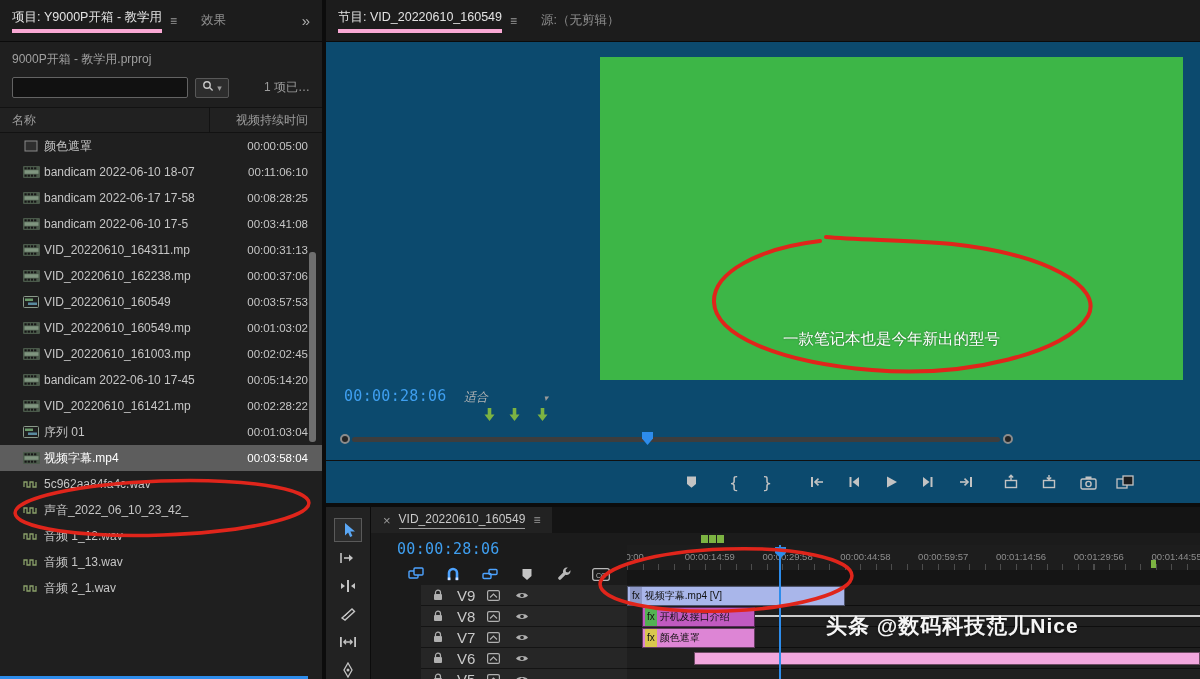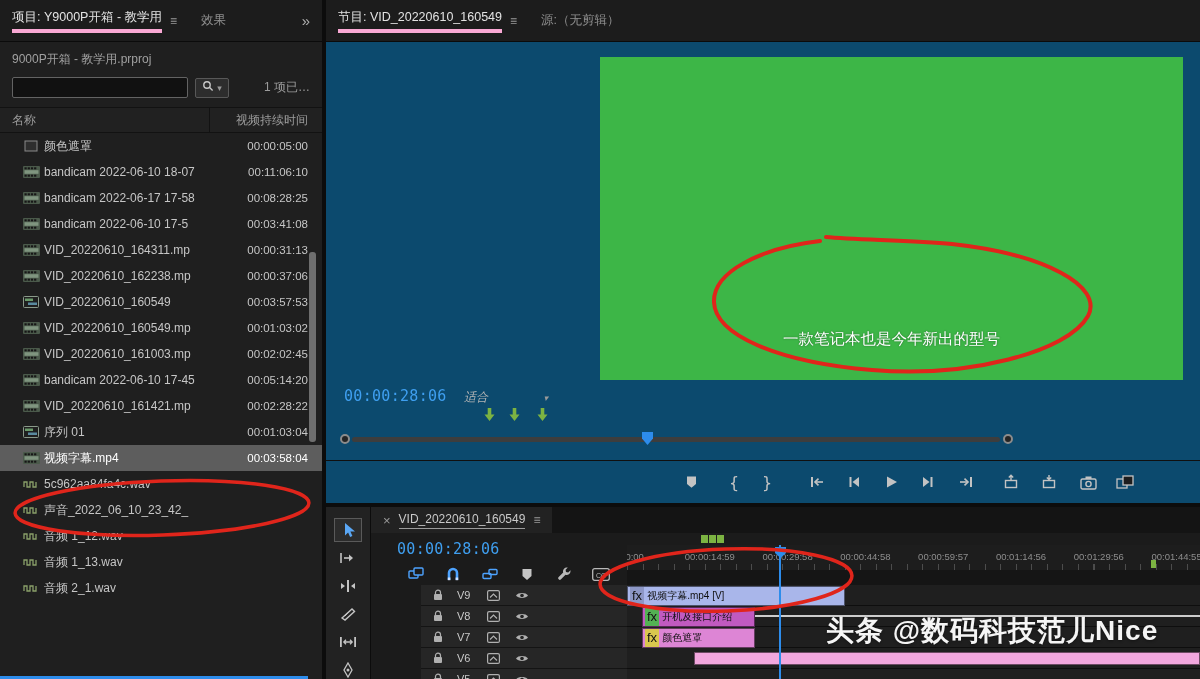--- a/index.html
+++ b/index.html
@@ -73,45 +73,45 @@
   .tl-tab{height:100%;display:flex;align-items:center;gap:8px;padding:0 12px;background:#222;}
   .tl-close{color:#9a9a9a;font-size:13px;}
   .tl-body{position:relative;height:146px;}
   .tl-tc{position:absolute;left:26px;top:7px;}
   .tl-toolbar{position:absolute;left:34px;top:30px;height:22px;display:flex;gap:15px;align-items:center;}
   .tlb{width:22px;height:22px;display:flex;align-items:center;justify-content:center;background:none;border:none;padding:0;}
   .tl-headers{position:absolute;left:50px;top:52px;width:206px;}
   .trackrow{height:21px;display:flex;align-items:center;background:#262626;border-bottom:1px solid #141414;
             padding-left:12px;box-sizing:border-box;}
   .th-lock{width:24px;display:flex;}
-  .th-label{width:30px;font-size:11px;color:#c9c9c9;}
+  .th-label{width:30px;font-size:15px;color:#c9c9c9;}
   .th-sync{width:28px;display:flex;}
   .th-eye{width:24px;display:flex;}
   .clipzone{position:absolute;left:256px;top:0;width:573px;height:146px;overflow:hidden;}
   .mstrip{position:absolute;top:0;left:0;right:0;height:12px;}
   .msq{position:absolute;top:2px;width:7px;height:8px;background:#7cb342;}
   .ruler{position:absolute;top:12px;left:0;right:0;height:25px;border-bottom:1px solid #000;background:#1d1d1d;}
   .ruler::after{content:"";position:absolute;left:0;right:0;bottom:0;height:6px;
     background:repeating-linear-gradient(to right,#4c4c4c 0 1px,transparent 1px 15.55px);}
   .rlabel{position:absolute;top:6px;font-size:9.5px;color:#8e8e8e;transform:translateX(-50%);white-space:nowrap;}
   .rmarker{position:absolute;width:5px;height:8px;background:#7cb342;top:15px;}
   .gapstrip{position:absolute;top:37px;left:0;right:0;height:15px;background:#151515;}
   .lanes{position:absolute;top:52px;left:0;right:0;bottom:0;}
   .lane{height:21px;border-bottom:1px solid #0e0e0e;background:#1f1f1f;box-sizing:border-box;}
   .clip{position:absolute;height:20px;border:1px solid rgba(0,0,0,.55);box-sizing:border-box;display:flex;
         align-items:center;gap:3px;padding:0 2px;font-size:10px;color:#101010;white-space:nowrap;overflow:hidden;}
-  .badge{flex:0 0 auto;font-size:13px;line-height:9px;padding:18px 2px;border-radius:1px;color:#111;}
+  .badge{flex:0 0 auto;font-size:10px;line-height:9px;padding:18px 2px;border-radius:1px;color:#111;}
   .extline{position:absolute;height:2px;background:#cdcdcd;}
   .tl-playhead{position:absolute;top:12px;bottom:0;width:2px;background:#2d8ceb;}
   .tl-playhead::before{content:"";position:absolute;left:-4px;top:2px;width:11px;height:11px;background:#2d8ceb;
     clip-path:polygon(0 0,100% 0,100% 55%,50% 100%,0 55%);}
 
   
   .annotations{position:absolute;left:0;top:0;pointer-events:none;z-index:60;}
-  .watermark{position:absolute;left:826px;top:612px;z-index:50;color:#f5f5f5;font-size:28px;font-weight:bold;
+  .watermark{position:absolute;left:826px;top:612px;z-index:50;color:#f5f5f5;font-size:21px;font-weight:bold;
              letter-spacing:1px;text-shadow:0 1px 3px rgba(0,0,0,.4);white-space:nowrap;}
 </style>
 </head>
 <body>
 
 <section class="panel project">
   <div class="tabbar">
     <span class="tab active">
       <span class="tab-label">项目: Y9000P开箱 - 教学用</span>
       <span class="menu-glyph">≡</span>

